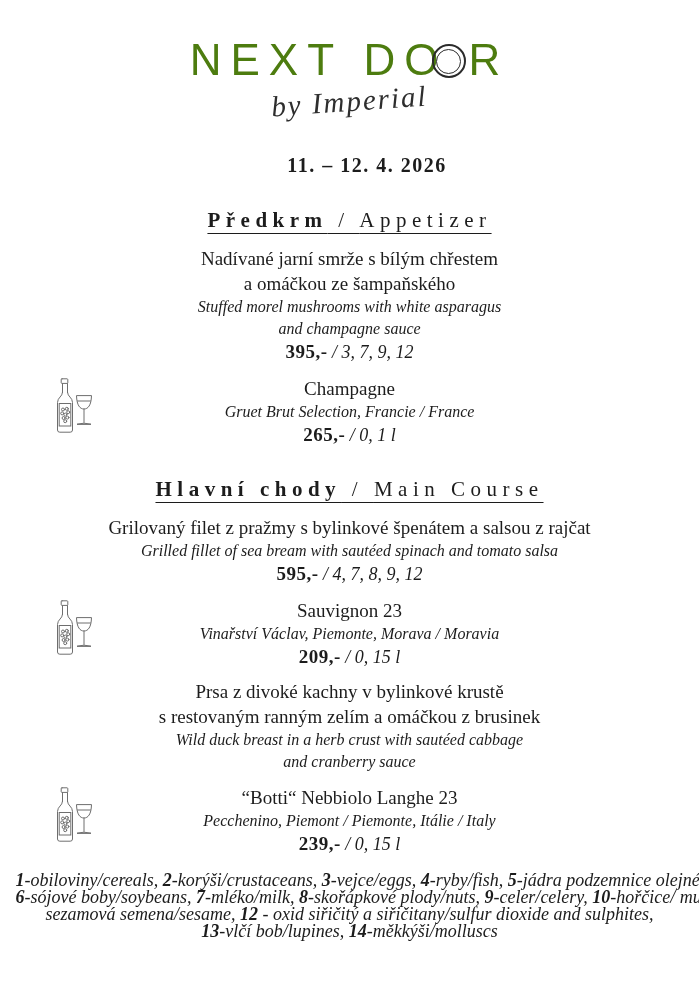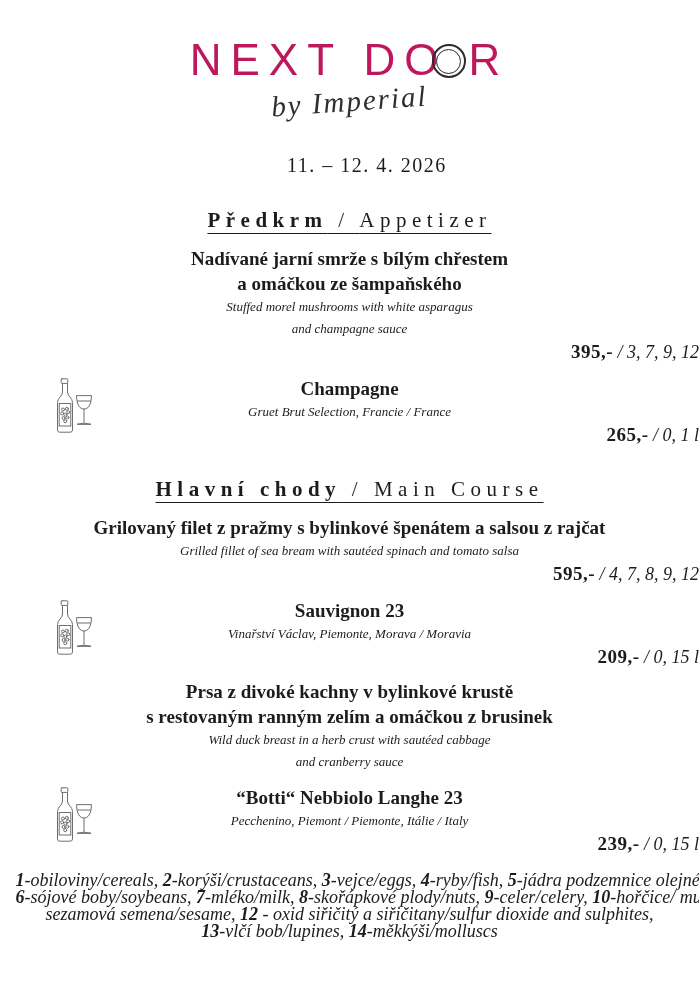--- a/index.html
+++ b/index.html
@@ -6,55 +6,55 @@
   body{
     width:699px;height:992px;background:#ffffff;color:#1c1c1c;
     font-family:"Liberation Serif","DejaVu Serif",serif;
     overflow:hidden;text-align:center;
   }
   .page{padding-top:34px;}
 
   
   .logo-title{
     font-family:"Liberation Sans","DejaVu Sans",sans-serif;
-    font-weight:300;font-size:44px;letter-spacing:9px;color:#be185d;
+    font-weight:300;font-size:44px;letter-spacing:9px;color:#4d7c0f;
     line-height:52px;white-space:nowrap;
   }
   .logo-ring{
     display:inline-block;width:34px;height:34px;border:2px solid #2b2b2b;
     border-radius:50%;position:relative;vertical-align:-3px;
     margin-left:-16px;margin-right:3px;box-sizing:border-box;
   }
   .logo-ring::before{
     content:"";position:absolute;inset:2.5px;border:1.5px solid #2b2b2b;border-radius:50%;
   }
   .logo-script{
     font-style:italic;font-size:29px;color:#2e2e2e;line-height:34px;
     letter-spacing:2px;transform:rotate(-4deg);display:inline-block;margin-top:-2px;
   }
 
   
-  .date{margin-top:34px;font-weight:normal;font-size:20px;line-height:26px;letter-spacing:1.5px;padding-left:35px;}
+  .date{margin-top:34px;font-weight:bold;font-size:20px;line-height:26px;letter-spacing:1.5px;padding-left:35px;}
 
   
   .sec-heading{
     margin-top:26px;font-size:21px;line-height:32px;letter-spacing:5.5px;
     text-decoration:underline;text-underline-offset:6px;text-decoration-thickness:1px;
     white-space:nowrap;
   }
   .sec-heading .hcz{font-weight:bold;}
   .sec-heading .hen{font-weight:normal;}
 
   
   .item{position:relative;}
   .item.dish{margin-top:10px;}
   .item.wine{margin-top:12px;}
-  .title-line{font-weight:bold;font-size:19px;line-height:25px;white-space:nowrap;}
-  .sub-line{font-style:italic;font-size:13px;line-height:22px;white-space:nowrap;}
-  .price-line{font-size:19px;line-height:24px;white-space:nowrap;text-align:right;}
+  .title-line{font-weight:normal;font-size:19px;line-height:25px;white-space:nowrap;}
+  .sub-line{font-style:italic;font-size:16px;line-height:22px;white-space:nowrap;}
+  .price-line{font-size:19px;line-height:24px;white-space:nowrap;}
   .price-line b{font-weight:bold;letter-spacing:0.5px;}
   .price-line .suf{font-style:italic;font-size:18px;}
 
   .wine-icon{position:absolute;left:48px;top:1px;width:48px;height:58px;}
   .wine-icon svg{width:100%;height:100%;}
 
   
   .footer{margin-top:16px;width:668px;margin-left:auto;margin-right:auto;}
   .foot-line{font-style:italic;font-size:18px;line-height:17px;white-space:nowrap;}
   .foot-line b{font-weight:bold;}

